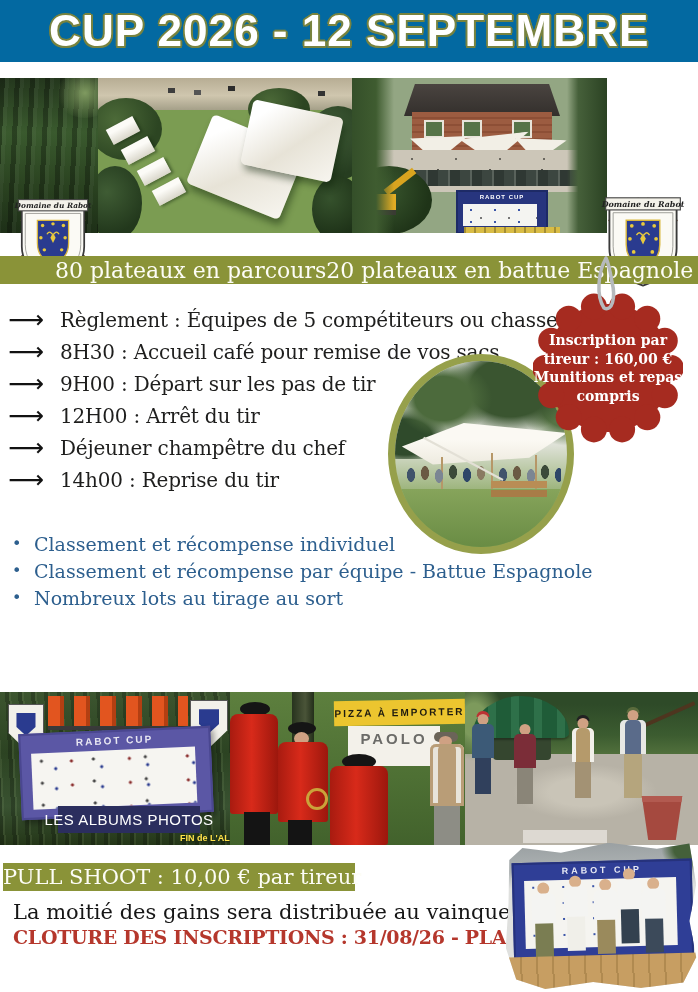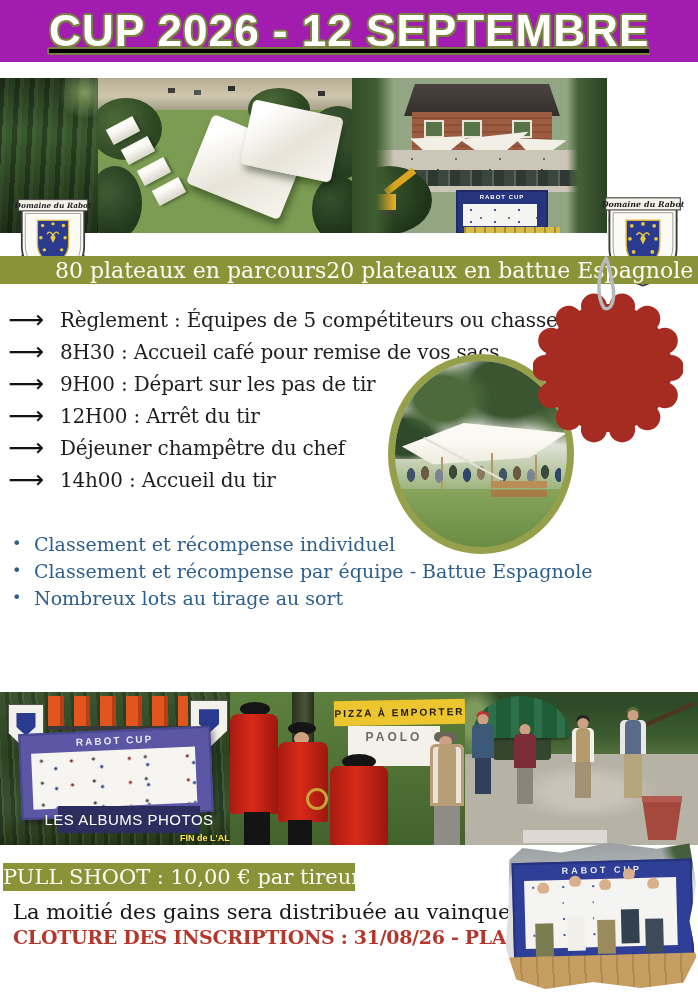--- a/index.html
+++ b/index.html
@@ -2,22 +2,22 @@
 <html><head>
 <meta charset="utf-8">
 <style>
   html,body{margin:0;padding:0;background:#ffffff;}
   .page{position:relative;width:698px;height:992px;background:#fff;overflow:hidden;
         font-family:"DejaVu Serif","Liberation Serif",serif;}
   .abs{position:absolute;}
   .blob{position:absolute;border-radius:50%;}
 
   
-  .title-banner{left:0;top:0;width:698px;height:62px;background:#a21caf;
-    display:flex;align-items:center;justify-content:center;text-decoration:underline;}
+  .title-banner{left:0;top:0;width:698px;height:62px;background:#0369a1;
+    display:flex;align-items:center;justify-content:center;}
   .title-text{font-family:"Liberation Sans","DejaVu Sans",sans-serif;font-weight:700;
     font-size:45px;letter-spacing:1px;color:#fff;white-space:nowrap;transform:scaleX(.98);
     text-shadow:-2px 0 #78833f,2px 0 #78833f,0 -2px #78833f,0 2px #78833f,
       -1.5px -1.5px #78833f,1.5px -1.5px #78833f,-1.5px 1.5px #78833f,1.5px 1.5px #78833f;}
 
   
   .strip1{left:0;top:78px;width:698px;height:155px;}
   .s1a{left:0;top:0;width:98px;height:155px;overflow:hidden;
     background:linear-gradient(180deg,#24371d,#3a5a2e 35%,#2a4220 70%,#1d2f17);}
   .s1a-streaks{left:0;top:0;width:98px;height:155px;
@@ -153,21 +153,21 @@
 
   .s2b{left:230px;top:0;width:235px;height:153px;overflow:hidden;
     background:linear-gradient(180deg,#5d7f3e 0%,#4e7034 55%,#42622c);}
   .s2b-trunk{left:62px;top:0;width:22px;height:90px;background:linear-gradient(90deg,#27331e,#4a5438 60%,#232e1a);}
   .pizza-banner{left:104px;top:8px;width:131px;height:25px;background:#ecc52f;
     display:flex;align-items:center;justify-content:center;transform:rotate(-1deg);}
   .pizza-banner span{font-family:"Liberation Sans",sans-serif;font-weight:700;font-size:10px;
     letter-spacing:2px;color:#1e1b10;white-space:nowrap;}
   .paolo-sign{left:118px;top:34px;width:92px;height:40px;background:#f3f1ea;
     display:flex;align-items:flex-start;justify-content:center;}
-  .paolo-sign span{font-family:"Liberation Sans",sans-serif;font-weight:700;font-size:12px;
+  .paolo-sign span{font-family:"Liberation Sans",sans-serif;font-weight:700;font-size:15px;
     letter-spacing:3px;color:#6b6b68;margin-top:4px;}
   .redcoat{position:absolute;background:linear-gradient(90deg,#a81b10,#d82a1a 45%,#9c170d);
     border-radius:8px 8px 3px 3px;}
   .hat{position:absolute;background:#151515;border-radius:50%;}
   .head{position:absolute;background:#cfa183;border-radius:50%;}
   .legs{position:absolute;background:#141414;}
   .tan-man-body{left:200px;top:52px;width:34px;height:62px;background:#b99d77;border-radius:6px 6px 0 0;
     box-shadow:inset 0 0 0 3px #b99d77,inset 8px 0 0 #e8e4da,inset -8px 0 0 #e8e4da;}
   .tan-man-legs{left:204px;top:114px;width:26px;height:39px;background:#8d8d85;}
   .horn{left:76px;top:96px;width:16px;height:16px;border:3px solid #caa23a;border-radius:50%;background:transparent;}
@@ -358,21 +358,21 @@
     <div class="sch-row">
       <span class="sch-arrow">⟶</span>
       <span class="sch-text">12H00 : Arrêt du tir</span>
     </div>
     <div class="sch-row">
       <span class="sch-arrow">⟶</span>
       <span class="sch-text">Déjeuner champêtre du chef</span>
     </div>
     <div class="sch-row">
       <span class="sch-arrow">⟶</span>
-      <span class="sch-text">14h00 : Accueil du tir</span>
+      <span class="sch-text">14h00 : Reprise du tir</span>
     </div>
   </div>
 
   <svg class="abs badge-string" viewBox="0 0 40 62">
     <path d="M20,4 C12,18 10,42 18,54 C26,58 30,44 26,28 C24,16 22,8 20,4" fill="none" stroke="#b6babd" stroke-width="3.5" stroke-linecap="round"></path>
   </svg>
 
   <div class="abs badge">
     <svg width="150" height="150" viewBox="0 0 150 150">
       <g fill="#a62b20">
@@ -386,20 +386,26 @@
         <circle cx="18.2" cy="102.3" r="13"></circle>
           <circle cx="12" cy="75" r="13"></circle>
         <circle cx="18.2" cy="47.7" r="13"></circle>
           <circle cx="35.7" cy="25.8" r="13"></circle>
         <circle cx="60.9" cy="13.6" r="13"></circle>
           <circle cx="89.1" cy="13.6" r="13"></circle>
         <circle cx="114.3" cy="25.8" r="13"></circle>
           <circle cx="131.8" cy="47.7" r="13"></circle>
       </g>
     </svg>
+    <div class="badge-text">
+      <span>Inscription par</span>
+      <span>tireur : 160,00 €</span>
+      <span>Munitions et repas</span>
+      <span>compris</span>
+    </div>
   </div>
 
   <div class="abs circle-photo">
     <div class="abs cp-trees"></div>
     <div class="abs cp-canopy"></div>
     <div class="cp-pole" style="left:46px;top:96px;"></div>
     <div class="cp-pole" style="left:96px;top:92px;"></div>
     <div class="cp-pole" style="left:140px;top:94px;"></div>
     <div class="abs cp-crowd"></div>
     <div class="abs cp-grass"></div>

